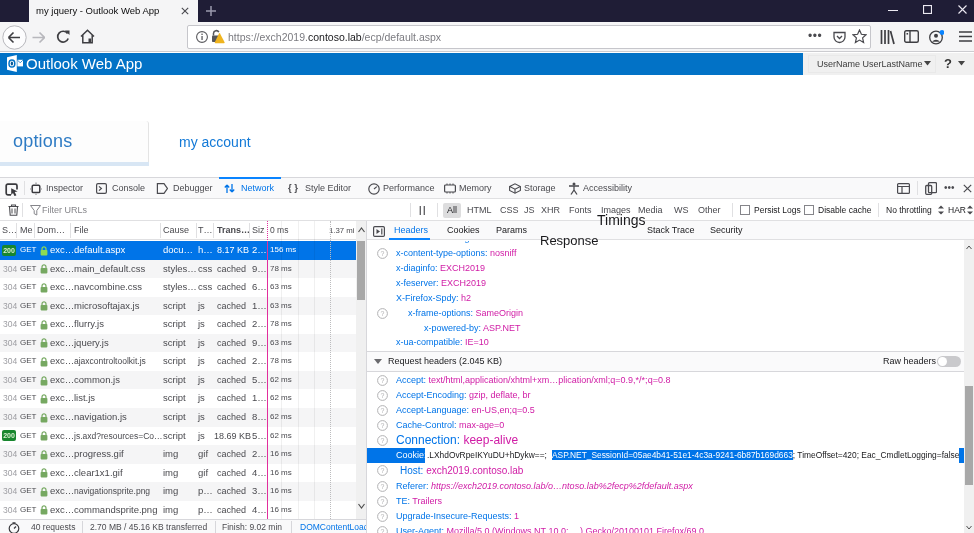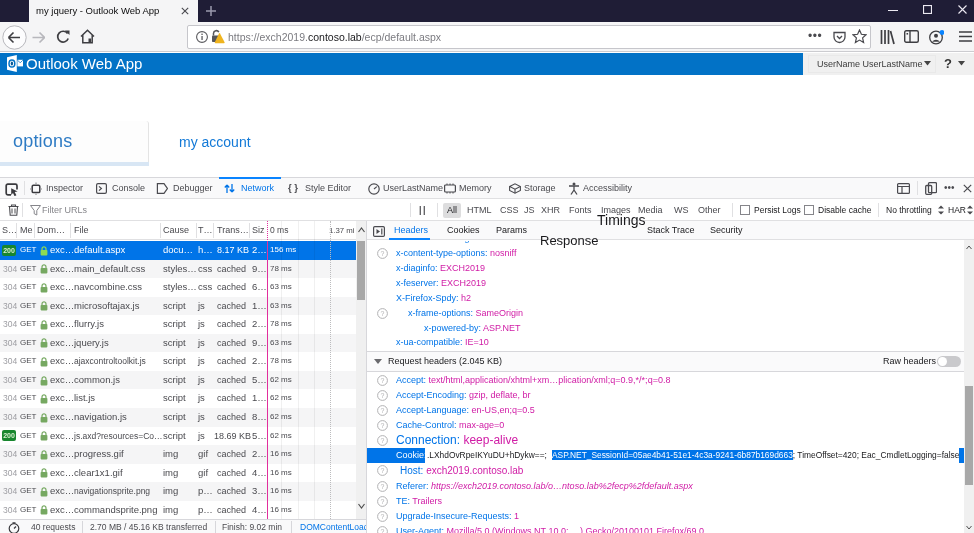--- a/index.html
+++ b/index.html
@@ -125,21 +125,21 @@
     <path d="M3 10 V2 M3 2 L0.8 4.5 M3 2 L5.2 4.5" stroke="#0074e8" stroke-width="1.3" fill="none"></path>
     <path d="M8 1 V9 M8 9 L5.8 6.5 M8 9 L10.2 6.5" stroke="#0074e8" stroke-width="1.3" fill="none"></path>
   </svg>
 <div class="abs" style="left:241px;top:178px;height:20px;line-height:20px;font-size:9px;color:#0074e8;white-space:nowrap;text-align:right;">Network</div>
 <div class="abs" style="left:288px;top:178px;height:20px;line-height:20px;font-size:9.5px;font-weight:bold;color:#4a4a4f;">{ }</div>
 <div class="abs" style="left:305px;top:178px;height:20px;line-height:20px;font-size:9px;color:#4a4a4f;white-space:nowrap;">Style Editor</div>
 <svg class="abs" style="left:368px;top:183px;" width="12" height="12" viewBox="0 0 12 12">
     <circle cx="6" cy="6" r="5.2" fill="none" stroke="#4a4a4f" stroke-width="1.2"></circle>
     <path d="M6 6 L8.8 3.6" stroke="#4a4a4f" stroke-width="1.2"></path>
   </svg>
-<div class="abs" style="left:383px;top:178px;height:20px;line-height:20px;font-size:9px;color:#4a4a4f;white-space:nowrap;">UserLastName</div>
+<div class="abs" style="left:383px;top:178px;height:20px;line-height:20px;font-size:9px;color:#4a4a4f;white-space:nowrap;">Performance</div>
 <svg class="abs" style="left:444px;top:183px;" width="12" height="11" viewBox="0 0 12 11">
     <rect x="0.6" y="2" width="10.8" height="7" rx="1" fill="none" stroke="#4a4a4f" stroke-width="1.2"></rect>
     <path d="M3 2 V0.5 M6 2 V0.5 M9 2 V0.5 M3 9 v1.5 M6 9 v1.5 M9 9 v1.5" stroke="#4a4a4f" stroke-width="1"></path>
   </svg>
 <div class="abs" style="left:459px;top:178px;height:20px;line-height:20px;font-size:9px;color:#4a4a4f;white-space:nowrap;">Memory</div>
 <svg class="abs" style="left:509px;top:183px;" width="12" height="11" viewBox="0 0 12 11">
     <path d="M0.6 3.5 L6 0.8 L11.4 3.5 L6 6.2 Z" fill="none" stroke="#4a4a4f" stroke-width="1.1"></path>
     <path d="M0.6 3.5 V7.5 L6 10.2 L11.4 7.5 V3.5" fill="none" stroke="#4a4a4f" stroke-width="1.1"></path>
     <path d="M6 6.2 V10.2" stroke="#4a4a4f" stroke-width="1.1"></path>
   </svg>
@@ -208,21 +208,21 @@
 <div class="abs" style="left:160px;top:223px;width:1px;height:15px;background:#e0e0e2;"></div>
 <div class="abs" style="left:196px;top:223px;width:1px;height:15px;background:#e0e0e2;"></div>
 <div class="abs" style="left:213px;top:223px;width:1px;height:15px;background:#e0e0e2;"></div>
 <div class="abs" style="left:249px;top:223px;width:1px;height:15px;background:#e0e0e2;"></div>
 <div class="abs" style="left:2px;top:221px;height:19px;line-height:19px;font-size:9px;color:#4a4a4f;white-space:nowrap;">S…</div>
 <div class="abs" style="left:20px;top:221px;height:19px;line-height:19px;font-size:9px;color:#4a4a4f;white-space:nowrap;">Me</div>
 <div class="abs" style="left:37px;top:221px;height:19px;line-height:19px;font-size:9px;color:#4a4a4f;white-space:nowrap;">Dom…</div>
 <div class="abs" style="left:74px;top:221px;height:19px;line-height:19px;font-size:9px;color:#4a4a4f;white-space:nowrap;">File</div>
 <div class="abs" style="left:163px;top:221px;height:19px;line-height:19px;font-size:9px;color:#4a4a4f;white-space:nowrap;">Cause</div>
 <div class="abs" style="left:198px;top:221px;height:19px;line-height:19px;font-size:9px;color:#4a4a4f;white-space:nowrap;">T…</div>
-<div class="abs" style="left:217px;top:221px;height:19px;line-height:19px;font-size:9px;color:#4a4a4f;white-space:nowrap;">Trans…</div>
+<div class="abs" style="left:217px;top:221px;height:19px;line-height:19px;font-size:9px;color:#4a4a4f;white-space:nowrap;font-weight:bold;">Trans…</div>
 <div class="abs" style="left:252px;top:221px;height:19px;line-height:19px;font-size:9px;color:#4a4a4f;white-space:nowrap;">Siz</div>
 <div class="abs" style="left:270px;top:221px;height:19px;line-height:19px;font-size:8.5px;color:#4a4a4f;white-space:nowrap;">0 ms</div>
 <div class="abs" style="left:329px;top:221px;height:19px;line-height:19px;font-size:7.8px;color:#4a4a4f;white-space:nowrap;">1.37 mi</div>
 <div class="abs" style="left:0;top:241.0px;width:356px;height:18.6px;background:#0074e8;"></div>
 <div class="abs" style="left:2px;top:244.6px;width:14px;height:11px;background:#18862e;border-radius:2px;color:#d8f0d0;font-size:7px;font-weight:bold;line-height:11px;text-align:center;">200</div>
 <div class="abs" style="left:20px;top:241.0px;height:18.6px;line-height:18.6px;font-size:9.5px;white-space:nowrap;color:#fff;font-size:8px;">GET</div>
 <svg class="abs" style="left:40px;top:245.6px;" width="8" height="10" viewBox="0 0 8 10">
     <path d="M2 4 V2.9 a2 2 0 0 1 4 0 V4" fill="none" stroke="#8edb54" stroke-width="1.2"></path>
     <rect x="0.6" y="4" width="6.8" height="5.4" rx="0.8" fill="#8edb54"></rect>
   </svg>

